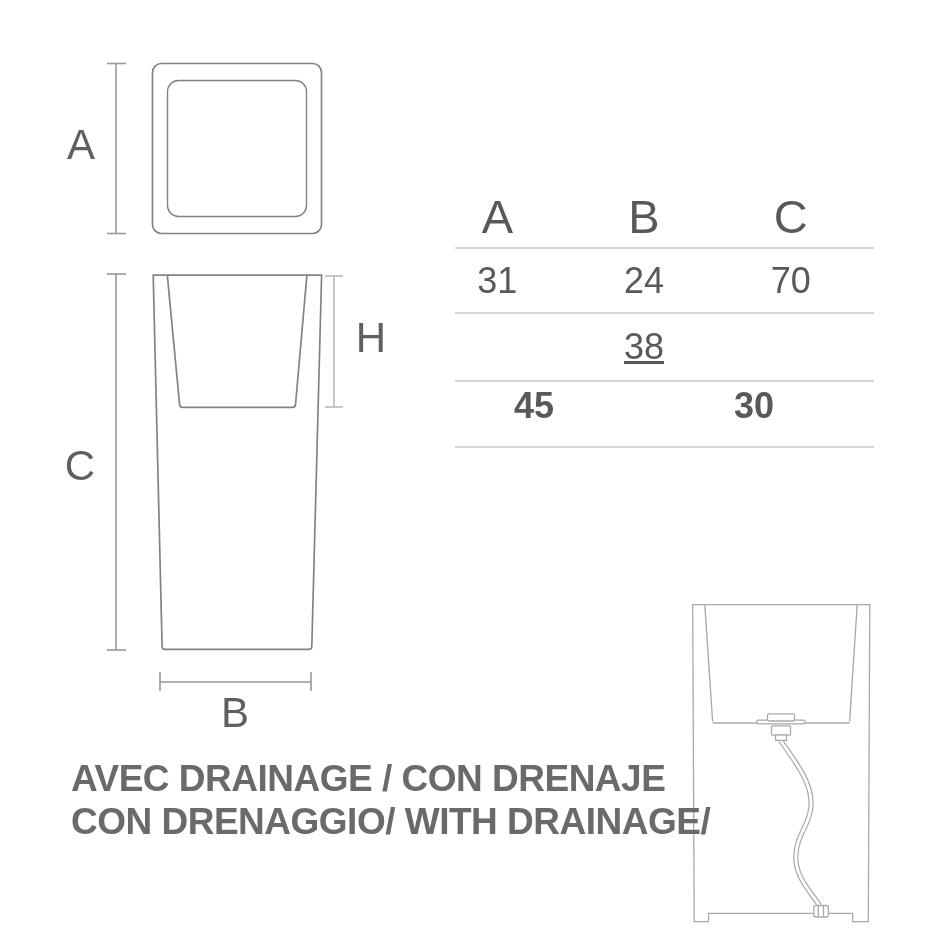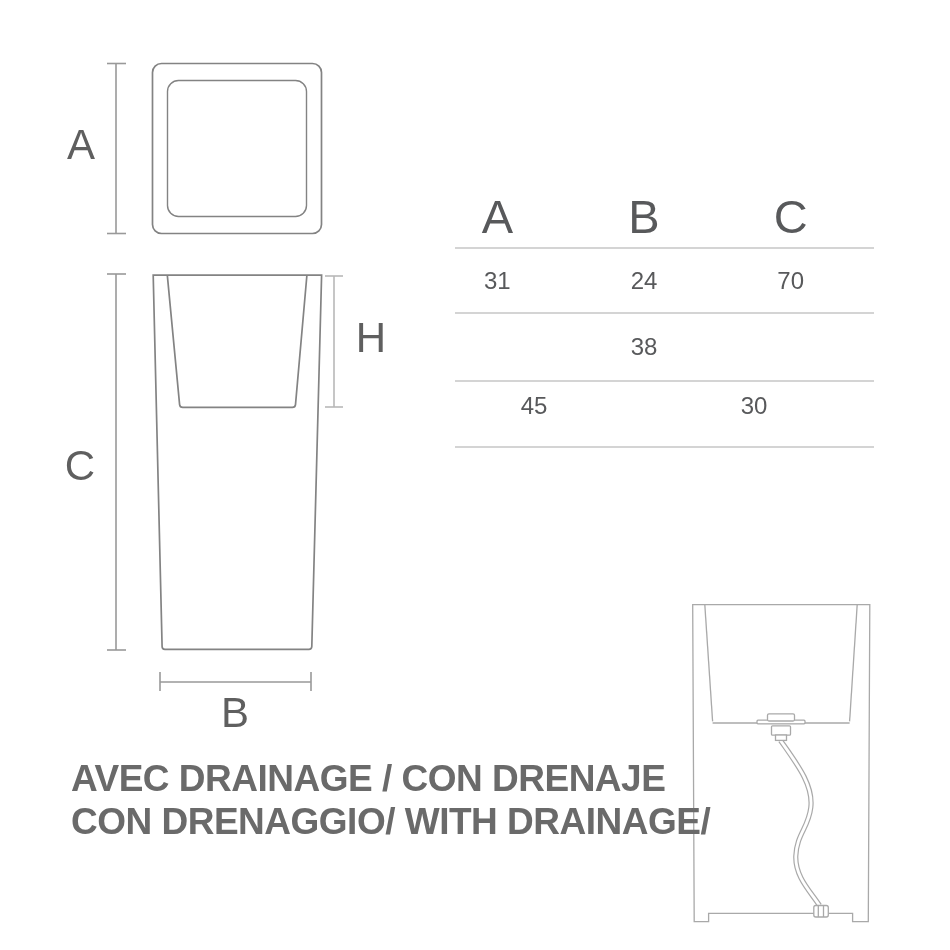--- a/index.html
+++ b/index.html
@@ -9,23 +9,23 @@
   }
   #drawing-svg { position:absolute; left:0; top:0; }
   svg text { font-family:"Liberation Sans", sans-serif; }
   .dim-label { font-size:42px; }
 
   
   .size-table { position:absolute; left:424px; top:184px; width:440px; color:#58595b; }
   .trow { display:flex; align-items:center; }
   .trow.thead { height:64px; font-size:47px; }
   .trow.r1 { height:65px; }
-  .trow.r2 { height:68px; }
-  .trow.r3 { height:50px; }
-  .tcell { flex:1; text-align:center; font-size:24px; }
+  .trow.r2 { height:68px;text-decoration:underline; }
+  .trow.r3 { height:50px;font-weight:bold; }
+  .tcell { flex:1; text-align:center; font-size:36px; }
   .thead .tcell { font-size:47px; }
   .rule { position:absolute; left:31px; width:419px; height:2px; background:#d4d4d4; }
   .rule.l1 { top:63px; }
   .rule.l2 { top:128px; }
   .rule.l3 { top:196px; }
   .rule.l4 { top:262px; }
 
   
   .caption {
     position:absolute; left:71px; top:757px;

